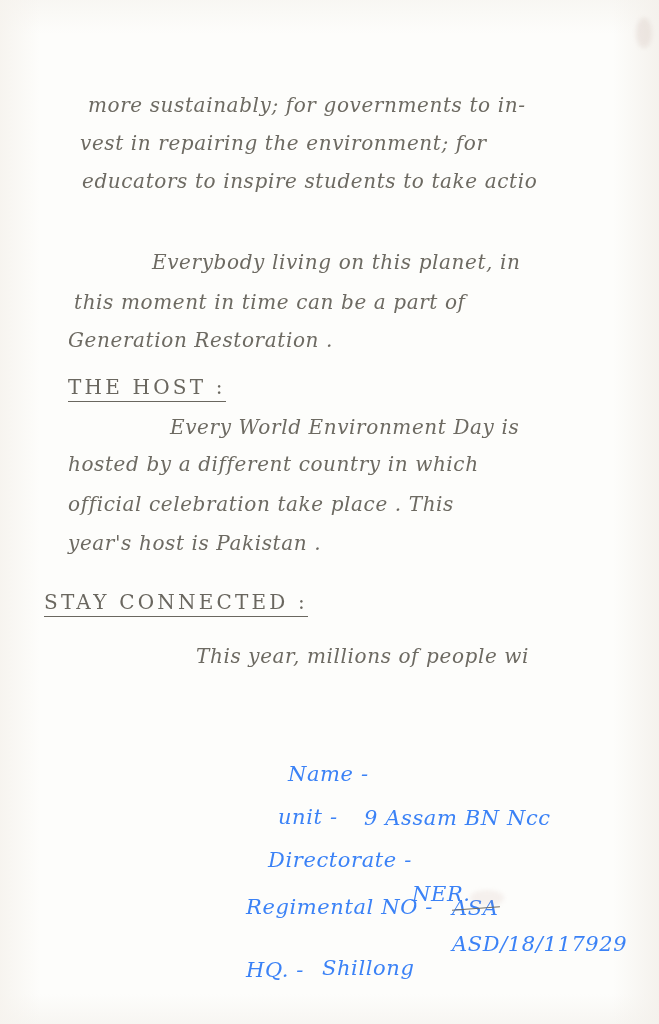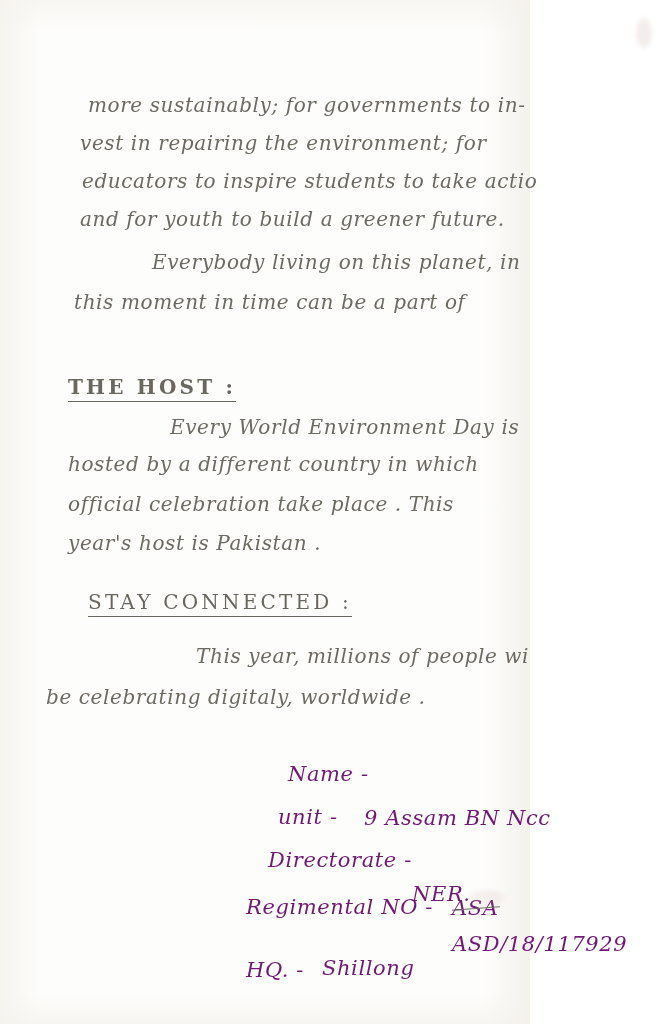--- a/index.html
+++ b/index.html
@@ -8,21 +8,21 @@
     background: #ffffff;
   }
   body {
     width: 659px;
     height: 1024px;
     overflow: hidden;
     font-family: "DejaVu Serif", serif;
   }
   .page {
     position: relative;
-    width: 530px;
+    width: 659px;
     height: 1024px;
     background: #fdfdfb;
     box-sizing: border-box;
   }
   
   .page::before {
     content: "";
     position: absolute;
     inset: 0;
     background:
@@ -52,21 +52,21 @@
     font-size: 20px;
     letter-spacing: 3.2px;
     color: #6a675f;
   }
   .heading .underline-seg {
     border-bottom: 1.3px solid #6a675f;
     padding-bottom: 2px;
   }
   .sig {
     font-size: 21px;
-    color: #701a75;
+    color: #3b82f6;
     font-style: italic;
   }
   .sig-strike {
     position: absolute;
     height: 1.4px;
     background: #6f6c64;
     transform: rotate(-4deg);
   }
   .smudge {
     position: absolute;
@@ -76,40 +76,39 @@
   }
 </style>
 </head>
 <body>
 
 <div class="page">
 
   <div class="ink body-line" style="left:88px; top:95px;">more sustainably; for governments to in-</div>
   <div class="ink body-line" style="left:80px; top:133px;">vest in repairing the environment; for</div>
   <div class="ink body-line" style="left:82px; top:171px;">educators to inspire students to take actio</div>
-  <div class="ink body-line" style="left:80px; top:209px;">and for youth to build a greener future.</div>
 
   <div class="ink indent-line" style="left:152px; top:250px;">Everybody living on this planet, in</div>
   <div class="ink body-line" style="left:74px; top:292px;">this moment in time can be a part of</div>
+  <div class="ink body-line" style="left:68px; top:330px;">Generation Restoration .</div>
 
-  <div class="ink heading" style="left:68px; top:375px;font-weight:bold;">
+  <div class="ink heading" style="left:68px; top:375px;">
     <span class="underline-seg">THE HOST :</span>
   </div>
 
   <div class="ink indent-line" style="left:170px; top:415px;">Every World Environment Day is</div>
   <div class="ink body-line" style="left:68px; top:494px;">official celebration take place . This</div>
   <div class="ink body-line" style="left:68px; top:454px;">hosted by a different country in which</div>
   <div class="ink body-line" style="left:68px; top:533px;">year's host is Pakistan .</div>
 
-  <div class="ink heading" style="left:44px; top:590px;margin-left:44px;">
+  <div class="ink heading" style="left:44px; top:590px;">
     <span class="underline-seg">STAY CONNECTED :</span>
   </div>
 
   <div class="ink indent-line" style="left:196px; top:644px;">This year, millions of people wi</div>
-  <div class="ink body-line" style="left:46px; top:687px;">be celebrating digitaly, worldwide .</div>
 
   <div class="ink sig" style="left:288px; top:762px;">Name -</div>
 
   <div class="ink sig" style="left:278px; top:805px;">unit -</div>
   <div class="ink sig" style="left:364px; top:806px;">9 Assam BN Ncc</div>
 
   <div class="ink sig" style="left:268px; top:848px;text-align:center;">Directorate -</div>
   <div class="ink sig" style="left:412px; top:850px;margin-top:32px;">NER.</div>
 
   <div class="ink sig" style="left:246px; top:895px;">Regimental NO -</div>

